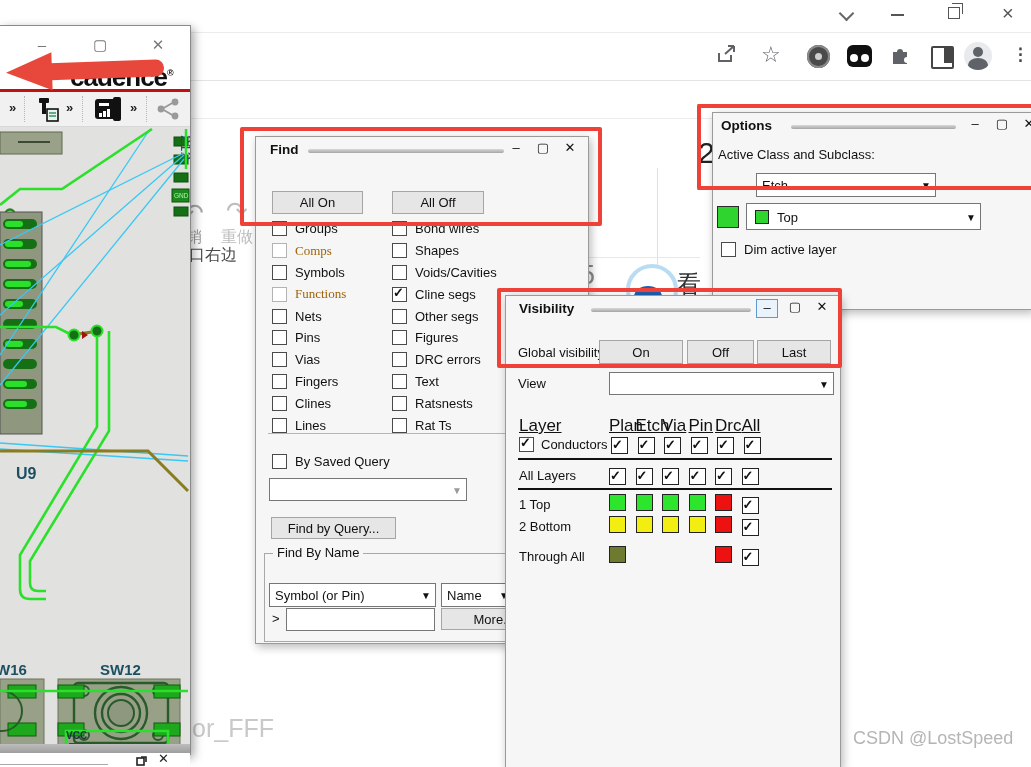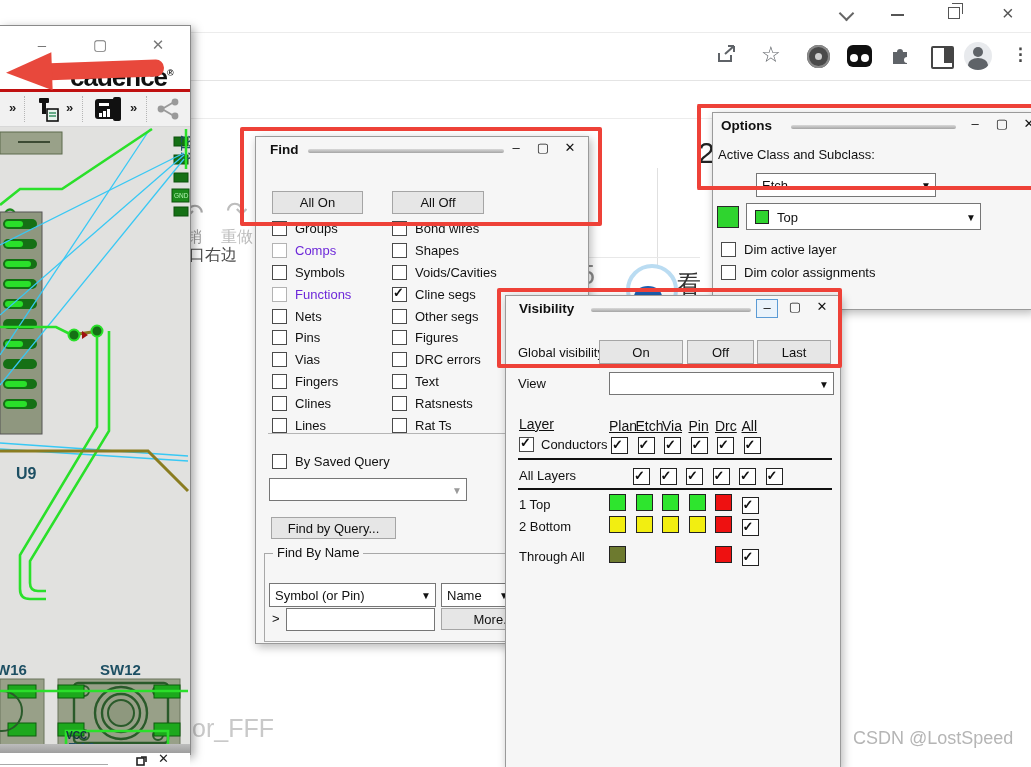--- a/index.html
+++ b/index.html
@@ -52,23 +52,23 @@
   .combo .arr{position:absolute;right:4px;top:50%;transform:translateY(-50%);font-size:10px;color:#111;}
   .combo .arr.gray{color:#9a9a9a;}
   .tinput{position:absolute;background:#fff;border:1px solid #767676;}
   .lbl{position:absolute;font-size:13px;color:#111;white-space:nowrap;}
   
   .cbrow{display:flex;align-items:center;height:21.8px;}
   .cb{display:inline-block;width:13px;height:13px;background:#fff;border:1px solid #4a4a4a;position:relative;flex:none;}
   .cbl{margin-left:8px;font-size:13px;color:#111;white-space:nowrap;}
   .st-checked .cb::before,.cb.checked::before{content:"✓";position:absolute;left:0px;top:-3px;font-size:13px;font-weight:bold;color:#111;}
   .st-disabled .cb{border-color:#b3b3b3;}
-  .st-disabled .cbl{color:#6d28d9;}
-  
-  .vhead{font-size:14px;color:#111;text-decoration:underline;}
+  .st-disabled .cbl{color:#a16207;font-family:Liberation Serif, serif;}
+  
+  .vhead{font-size:17px;color:#111;text-decoration:underline;}
   .vslot{display:inline-block;width:26.5px;vertical-align:middle;}
   .vcell{display:inline-block;width:15px;height:15px;border:1px solid #222;background:#fff;font-size:13px;font-weight:bold;line-height:14px;color:#111;}
   .vc-green{background:#2ee52e;} .vc-yellow{background:#f2ee11;} .vc-red{background:#ee1111;} .vc-olive{background:#6d7a2f;}
   .vc-none{visibility:hidden;}
   .vrowlbl{font-size:13px;color:#111;}
   .sep{position:absolute;height:1.5px;background:#111;}
   
   .redrect{position:absolute;border:4px solid #ee4138;border-radius:2px;z-index:40;}
   #arrow{position:absolute;left:6px;top:50px;width:160px;height:42px;z-index:41;transform:rotate(-2deg);}
   #arrow .shaft{position:absolute;left:44px;top:12px;width:114px;height:17px;background:#e8483c;border-radius:0 8px 8px 0;}
@@ -395,24 +395,20 @@
     <span class="abs" style="left:4px;top:93px;width:20px;height:20px;background:#2fd42f;border:1px solid #2a2a2a;"></span>
     <div class="combo" style="left:33px;top:90px;width:233px;height:25px;">
       <span class="abs" style="left:8px;top:6px;width:12px;height:12px;background:#2fd42f;border:1px solid #222;"></span>
       <span class="cval" style="left:30px;">Top</span>
       <span class="arr">▼</span>
     </div>
     <label class="cbrow abs" style="left:8px;top:126px;">
         <span class="cb"></span>
         <span class="cbl">Dim active layer</span>
       </label>
-    <label class="cbrow abs" style="left:8px;top:149px;">
-        <span class="cb"></span>
-        <span class="cbl">Dim color assignments</span>
-      </label>
   </div>
 
   <div class="panel" style="left:505px;top:295px;width:334px;height:472px;z-index:14;">
     <span class="ptitle" style="left:13px;top:5px;">Visibility</span>
     <span class="grip" style="left:85px;top:12px;width:160px;"></span>
     <span class="wbtn focus" style="left:250px;">–</span>
     <span class="wbtn" style="left:279px;">▢</span>
     <span class="wbtn" style="left:306px;">✕</span>
 
     <span class="lbl" style="left:12px;top:49px;">Global visibility</span>
@@ -431,21 +427,21 @@
       
     <span class="vslot vhead st-normal">Plan</span><span class="vslot vhead st-normal">Etch</span><span class="vslot vhead st-normal">Via</span><span class="vslot vhead st-normal">Pin</span><span class="vslot vhead st-normal">Drc</span><span class="vslot vhead st-normal">All</span></div>
 
     <div class="abs" style="left:13px;top:139px;display:flex;align-items:center;height:18px;">
       <span class="cb checked"></span>
       <span class="vrowlbl" style="margin-left:7px;width:70px;">Conductors</span>
       <span style="white-space:nowrap;"><span class="vslot"><span class="vcell vc-check">✓</span></span><span class="vslot"><span class="vcell vc-check">✓</span></span><span class="vslot"><span class="vcell vc-check">✓</span></span><span class="vslot"><span class="vcell vc-check">✓</span></span><span class="vslot"><span class="vcell vc-check">✓</span></span><span class="vslot"><span class="vcell vc-check">✓</span></span></span>
     </div>
     <div class="sep" style="left:12px;top:162px;width:314px;"></div>
 
-    <div class="abs" style="left:13px;top:170px;display:flex;align-items:center;height:18px;gap:24px;">
+    <div class="abs" style="left:13px;top:170px;display:flex;align-items:center;height:18px;">
       <span class="vrowlbl" style="width:90px;">All Layers</span>
       <span style="white-space:nowrap;"><span class="vslot"><span class="vcell vc-check">✓</span></span><span class="vslot"><span class="vcell vc-check">✓</span></span><span class="vslot"><span class="vcell vc-check">✓</span></span><span class="vslot"><span class="vcell vc-check">✓</span></span><span class="vslot"><span class="vcell vc-check">✓</span></span><span class="vslot"><span class="vcell vc-check">✓</span></span></span>
     </div>
     <div class="sep" style="left:12px;top:192px;width:314px;"></div>
 
     <div class="abs" style="left:13px;top:199px;display:flex;align-items:center;height:18px;">
       <span class="vrowlbl" style="width:90px;">1 Top</span>
       <span style="white-space:nowrap;"><span class="vslot"><span class="vcell vc-green"></span></span><span class="vslot"><span class="vcell vc-green"></span></span><span class="vslot"><span class="vcell vc-green"></span></span><span class="vslot"><span class="vcell vc-green"></span></span><span class="vslot"><span class="vcell vc-red"></span></span><span class="vslot"><span class="vcell vc-check">✓</span></span></span>
     </div>
     <div class="abs" style="left:13px;top:221px;display:flex;align-items:center;height:18px;">

